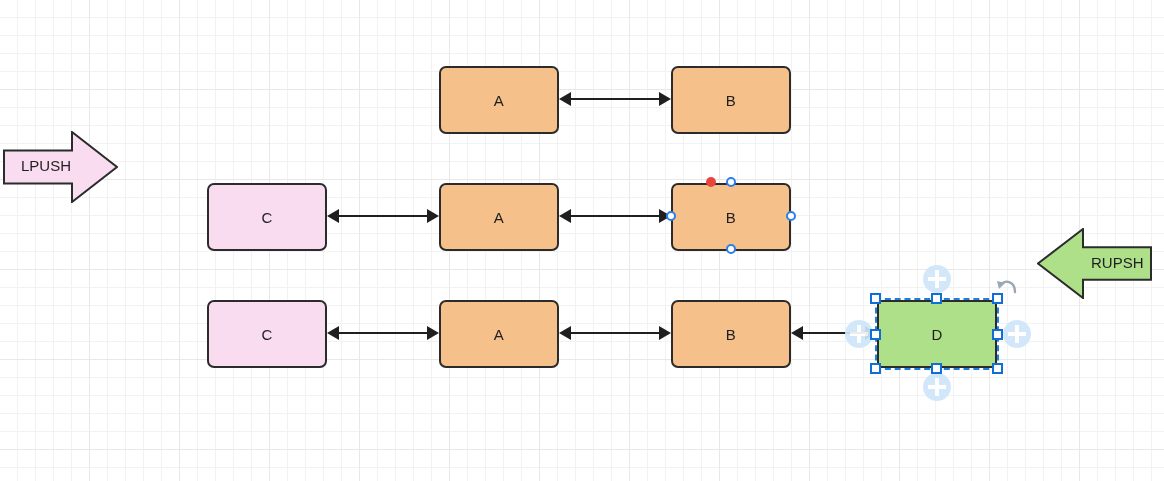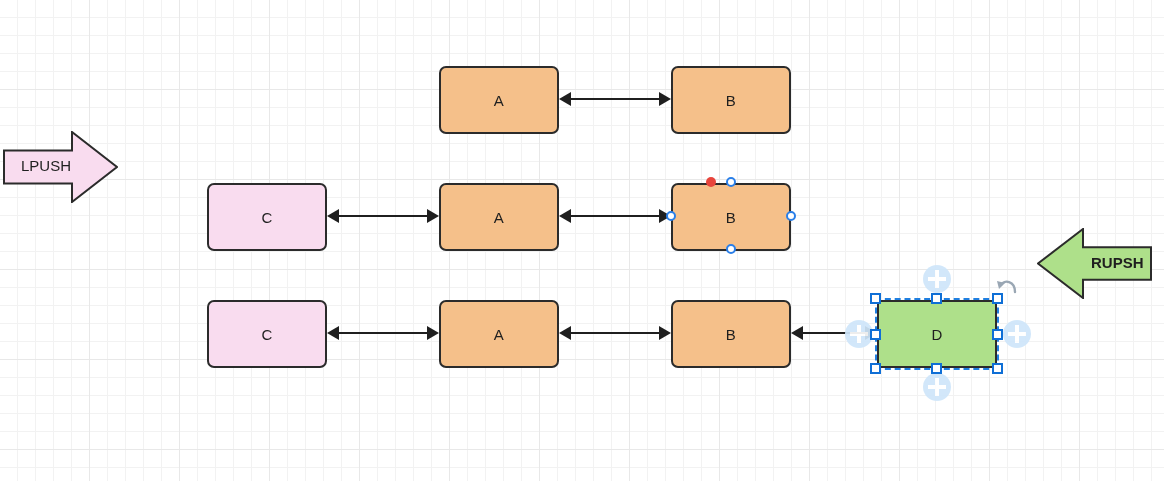--- a/index.html
+++ b/index.html
@@ -158,21 +158,21 @@
       <span>B</span>
     </div>
     <div class="node green" style="left: 877px; top: 300px; width: 120px; height: 68px;">
       <span>D</span>
     </div>
     <div class="callout" style="left: 3px; top: 131px; width: 115px; height: 72px;"><svg width="115" height="72">
         <polygon points="1,19.439999999999998 69,19.439999999999998 69,1 114,36 69,71 69,52.56 1,52.56" fill="#f9dcef" stroke="#2b2b2b" stroke-width="2" stroke-linejoin="miter"></polygon>
       </svg><div class="callout-label" style="left: 18px; top: 26px;">LPUSH</div></div>
     <div class="callout" style="left: 1037px; top: 228px; width: 115px; height: 71px;"><svg width="115" height="71">
         <polygon points="114,19.169999999999998 46,19.169999999999998 46,1 1,35.5 46,70 46,51.83 114,51.83" fill="#aee08a" stroke="#2b2b2b" stroke-width="2" stroke-linejoin="miter"></polygon>
-      </svg><div class="callout-label" style="left: 54px; top: 25.5px; font-weight: bold;">RUPSH</div></div>
+      </svg><div class="callout-label" style="left: 54px; top: 25.5px;">RUPSH</div></div>
     <div class="sel-outline" style="left: 875px; top: 298px; width: 124px; height: 72px;"></div>
     <div class="plus-circle" style="left: 923px; top: 265px;"></div>
     <div class="plus-circle" style="left: 845px; top: 320px;"></div>
     <div class="plus-circle" style="left: 1003px; top: 320px;"></div>
     <div class="plus-circle" style="left: 923px; top: 373px;"></div>
     <div class="handle" style="left: 870px; top: 293px;"></div>
     <div class="handle" style="left: 931px; top: 293px;"></div>
     <div class="handle" style="left: 992px; top: 293px;"></div>
     <div class="handle" style="left: 870px; top: 329px;"></div>
     <div class="handle" style="left: 992px; top: 329px;"></div>

